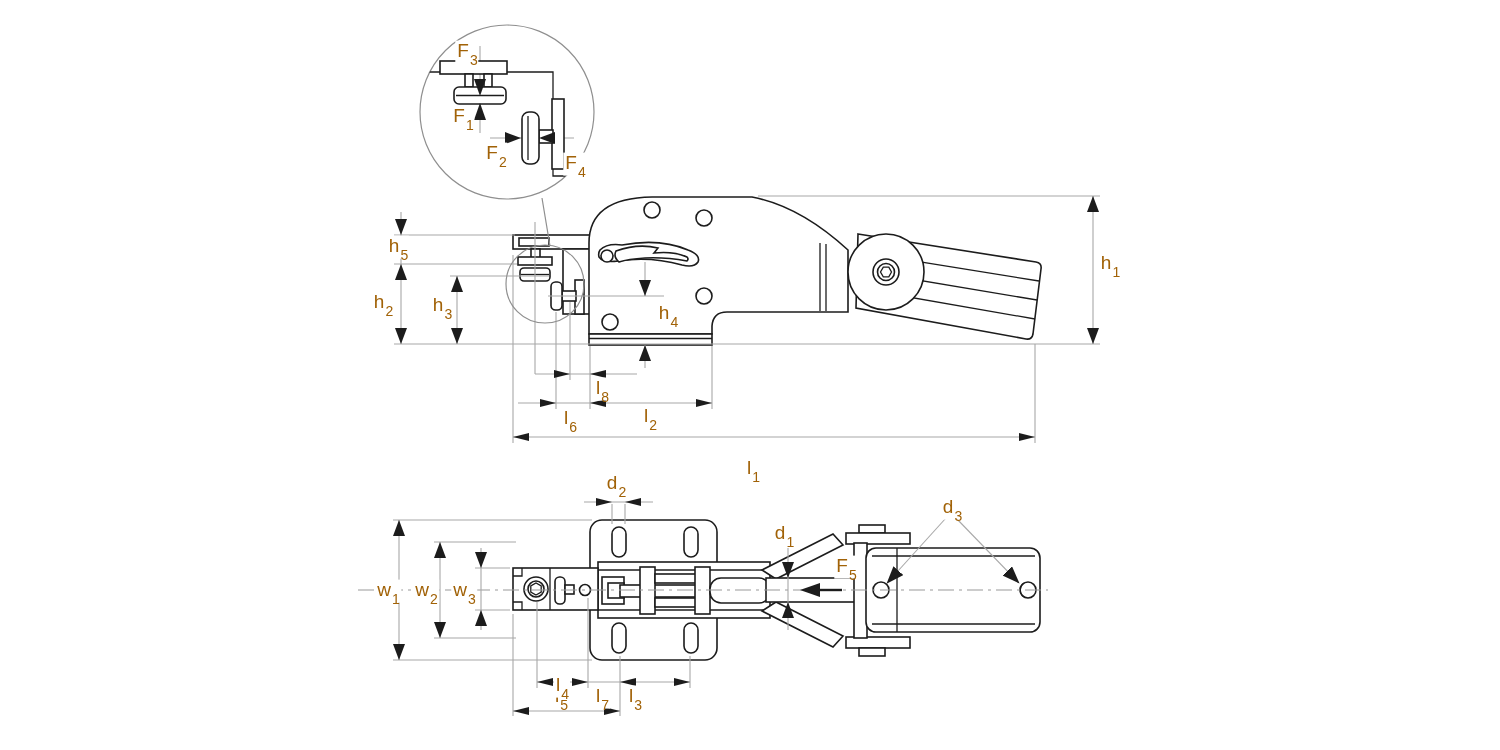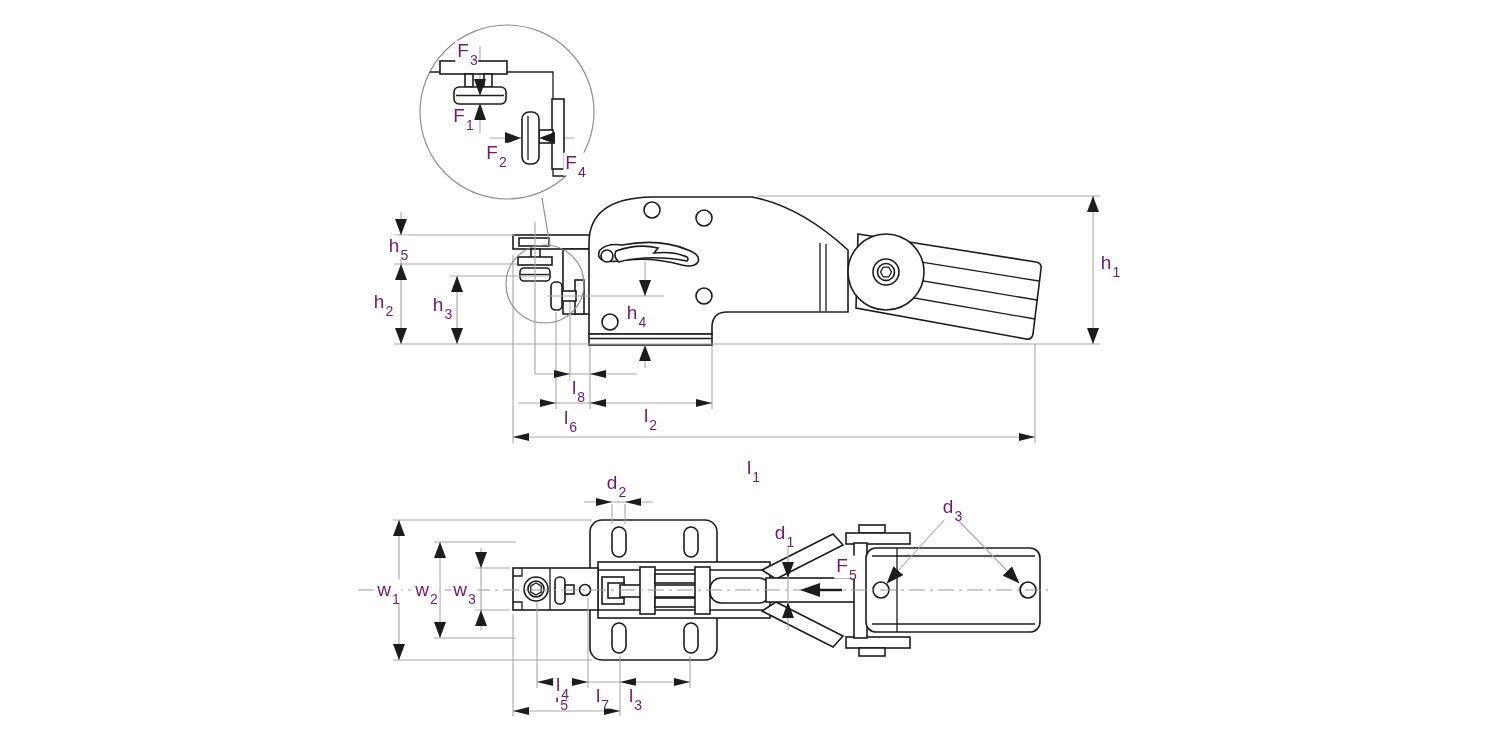--- a/index.html
+++ b/index.html
@@ -6,21 +6,21 @@
   #stage{position:relative;width:1500px;height:750px;background:#fff;overflow:hidden;
          font-family:"Liberation Sans",sans-serif;}
   #stage svg{position:absolute;left:0;top:0;}
   .part{stroke:#1c1c1c;stroke-width:1.6;fill:#fff;}
   .partline{stroke:#1c1c1c;stroke-width:1.3;fill:none;}
   .dim{stroke:#a8a8a8;stroke-width:1.1;fill:none;}
   .cl{stroke:#9a9a9a;stroke-width:1.1;fill:none;stroke-dasharray:16 5 3 5;}
   .detail{stroke:#8f8f8f;stroke-width:1.2;fill:none;}
   .arr{fill:#1c1c1c;stroke:none;}
   .farr{stroke:#1c1c1c;stroke-width:2.4;}
-  .lbl{position:absolute;transform:translate(-50%,-50%);font-size:19px;color:#701a75;
+  .lbl{position:absolute;transform:translate(-50%,-50%);font-size:19px;color:#a16207;
        background:#fff;padding:0 2px;line-height:1;white-space:nowrap;}
   .lbl sub{font-size:14px;position:relative;top:3px;left:1px;}
 </style>
 </head>
 <body>
 
 <div id="stage">
 <svg viewBox="0 0 1500 750" width="1500" height="750">
   <defs>
     <clipPath id="dclip">
@@ -231,23 +231,23 @@
   </g>
 </svg>
 
 <div class="lbl" style="left:467px;top:52px"><span>F</span><sub>3</sub></div>
 <div class="lbl" style="left:463px;top:117px"><span>F</span><sub>1</sub></div>
 <div class="lbl" style="left:496px;top:154px"><span>F</span><sub>2</sub></div>
 <div class="lbl" style="left:575px;top:164px"><span>F</span><sub>4</sub></div>
 <div class="lbl" style="left:398px;top:247px"><span>h</span><sub>5</sub></div>
 <div class="lbl" style="left:383px;top:303px"><span>h</span><sub>2</sub></div>
 <div class="lbl" style="left:442px;top:306px"><span>h</span><sub>3</sub></div>
-<div class="lbl" style="left:636px;top:314px"><span>h</span><sub>4</sub></div>
+<div class="lbl" style="left:668px;top:314px"><span>h</span><sub>4</sub></div>
 <div class="lbl" style="left:1110px;top:264px"><span>h</span><sub>1</sub></div>
-<div class="lbl" style="left:578px;top:389px"><span>l</span><sub>8</sub></div>
+<div class="lbl" style="left:602px;top:389px"><span>l</span><sub>8</sub></div>
 <div class="lbl" style="left:570px;top:419px"><span>l</span><sub>6</sub></div>
 <div class="lbl" style="left:650px;top:417px"><span>l</span><sub>2</sub></div>
 <div class="lbl" style="left:753px;top:469px"><span>l</span><sub>1</sub></div>
 <div class="lbl" style="left:616px;top:484px"><span>d</span><sub>2</sub></div>
 <div class="lbl" style="left:952px;top:508px"><span>d</span><sub>3</sub></div>
 <div class="lbl" style="left:784px;top:534px"><span>d</span><sub>1</sub></div>
 <div class="lbl" style="left:846px;top:567px"><span>F</span><sub>5</sub></div>
 <div class="lbl" style="left:388px;top:591px"><span>w</span><sub>1</sub></div>
 <div class="lbl" style="left:426px;top:591px"><span>w</span><sub>2</sub></div>
 <div class="lbl" style="left:464px;top:591px"><span>w</span><sub>3</sub></div>

